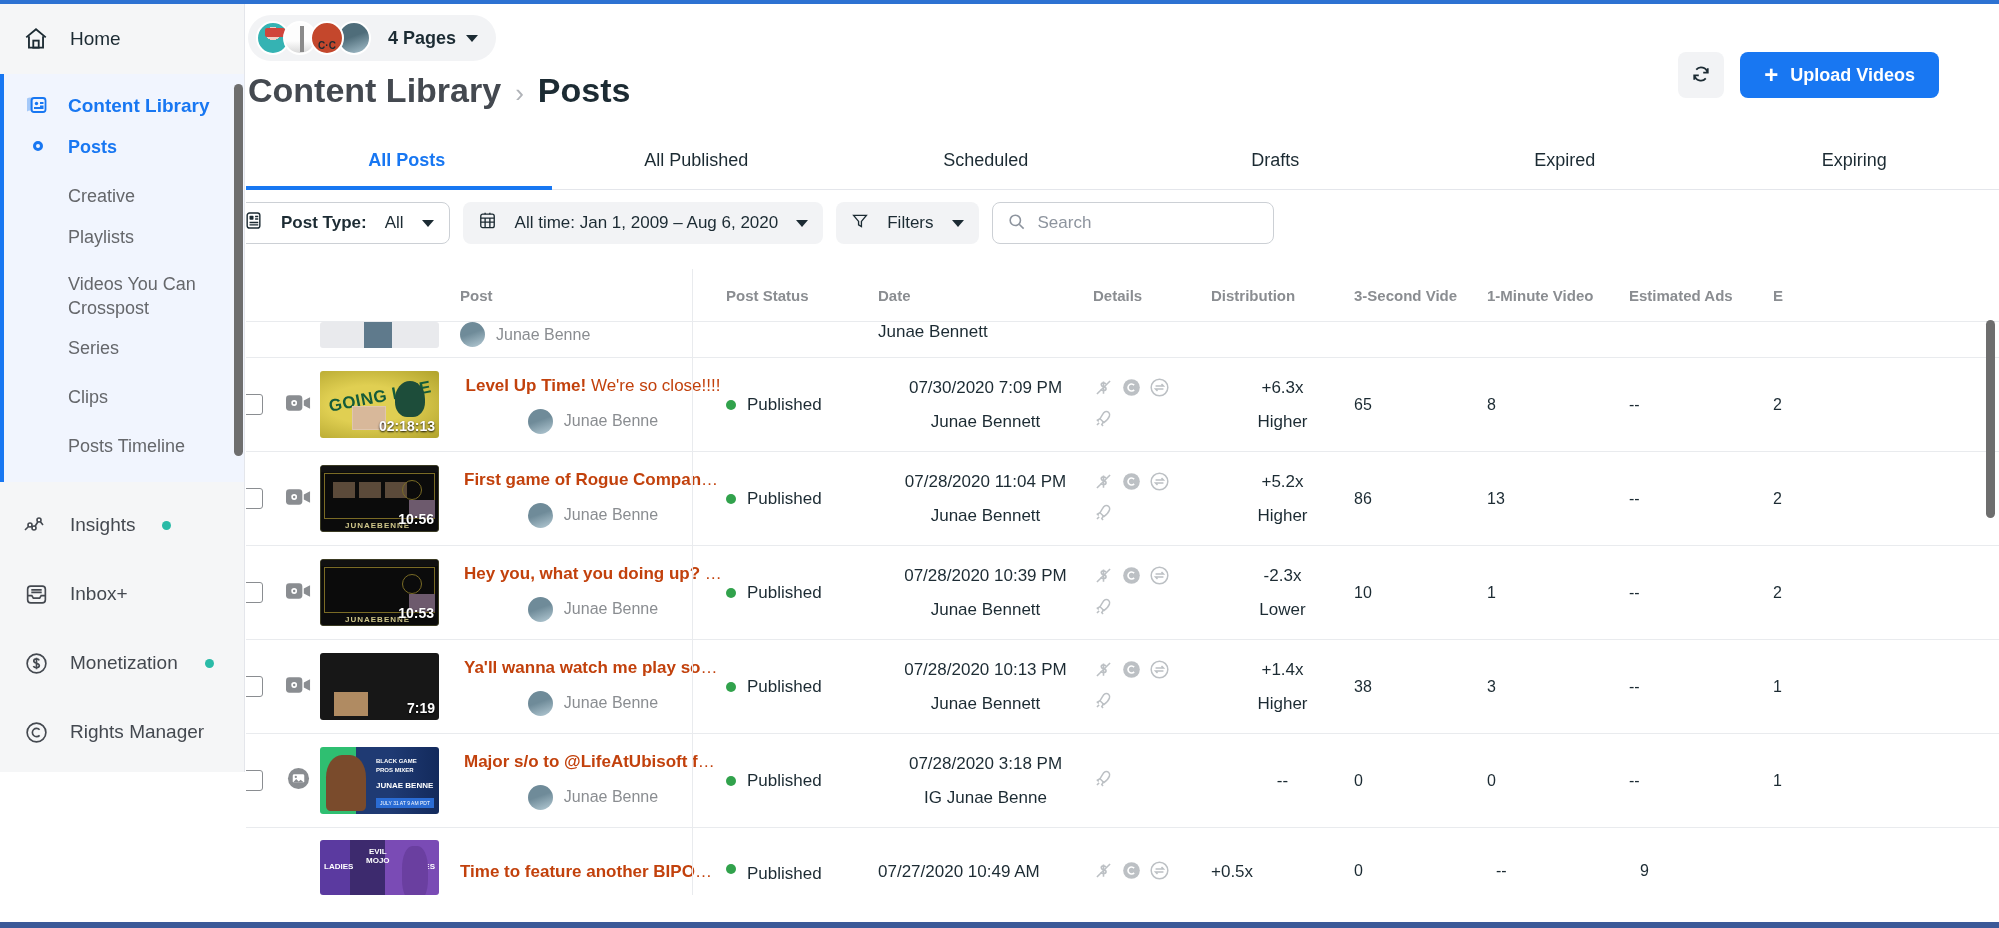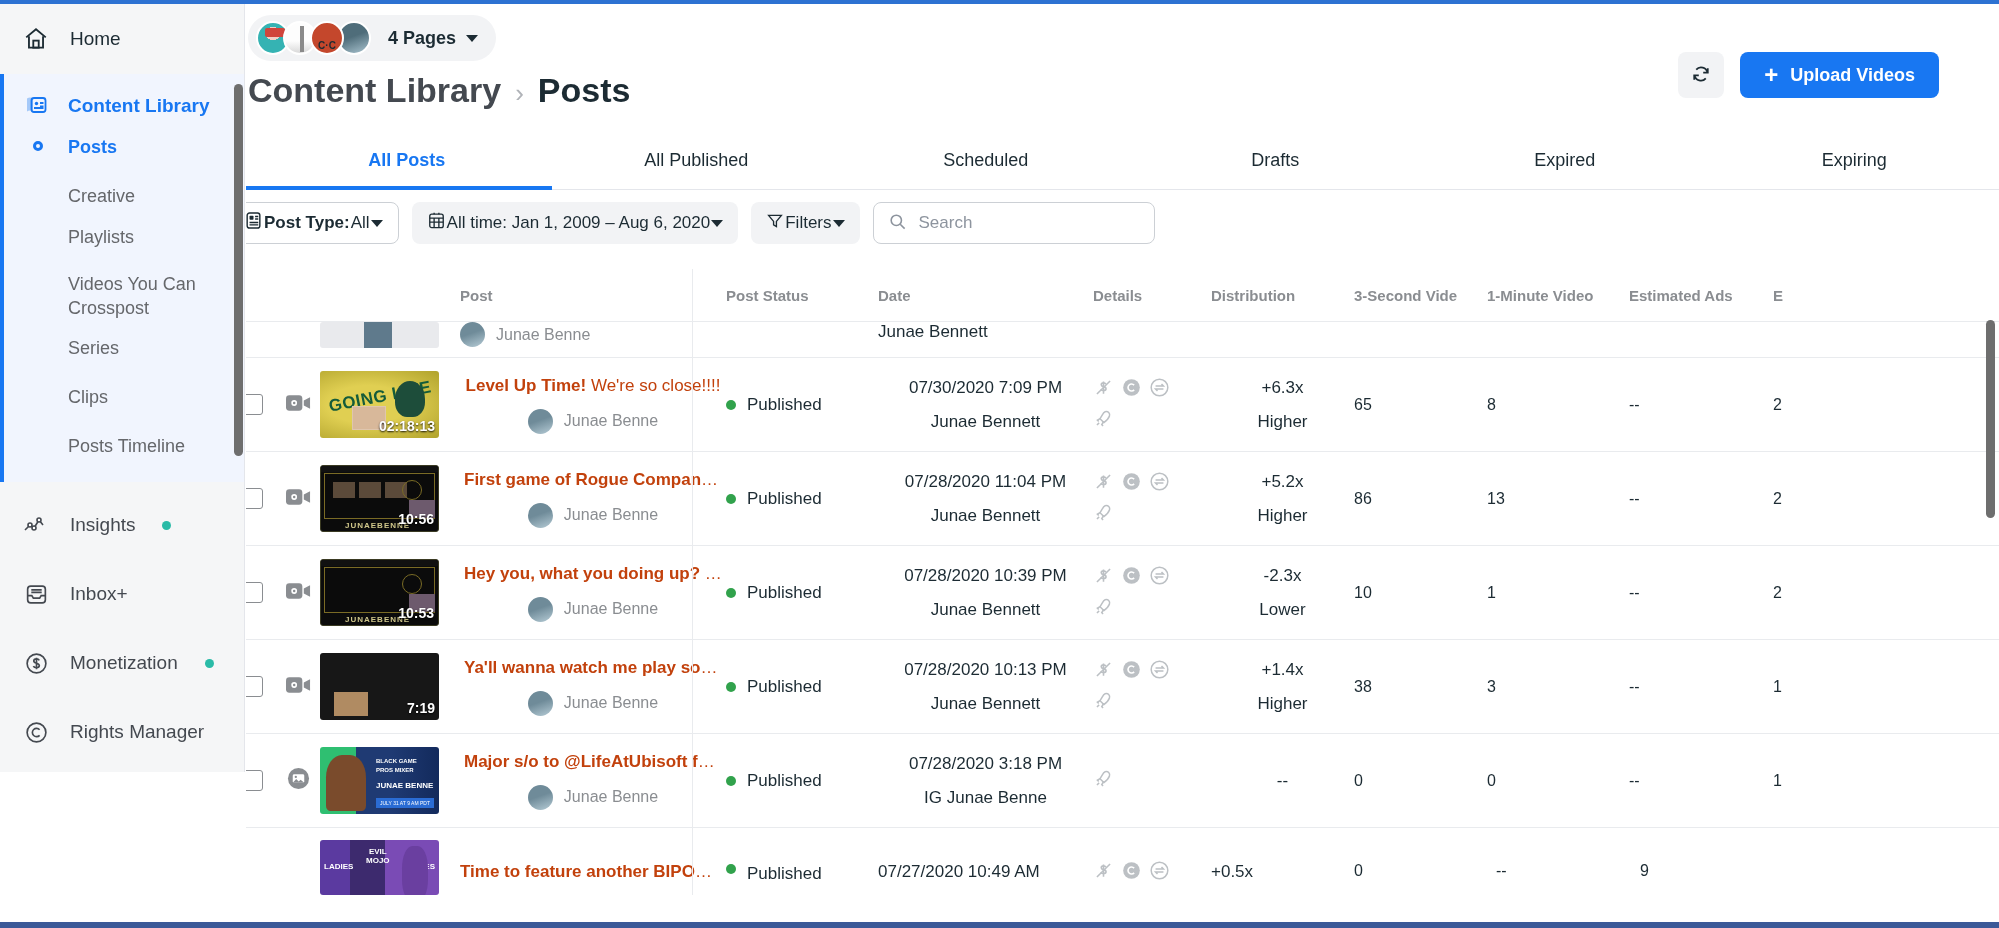--- a/index.html
+++ b/index.html
@@ -97,21 +97,21 @@
 
   
   #tabs { position: absolute; top: 132px; left: 0; width: 1753px; display: flex; border-bottom: 1px solid #e4e6eb; }
   .tab { flex: 1; text-align: center; font-size: 18px; color: #1c2b33; padding: 14px 0 18px 0; cursor: pointer; position: relative; }
   .tab.active { color: #1877f2; font-weight: bold; padding-left: 16px; }
   .tab.active::after { content: ""; position: absolute; left: 0; right: 0; bottom: -1px; height: 4px; background: #1877f2; }
 
   
   #filterbar { position: absolute; top: 198px; left: -18px; display: flex; align-items: center; gap: 13px; }
   .fchip {
-    height: 42px; display: flex; align-items: center; gap: 1px; padding: 0 15px;
+    height: 42px; display: flex; align-items: center; gap: 18px; padding: 0 15px;
     border-radius: 8px; font-size: 17px; color: #1c2b33; cursor: pointer;
     font-family: "Liberation Sans", sans-serif;
   }
   .fchip.outlined { border: 1px solid #ccd0d5; background: #fff; }
   .fchip.filled { background: #f2f3f5; border: none; }
   .fchip b { font-weight: bold; }
   .searchbox {
     height: 42px; width: 282px; border: 1px solid #ccd0d5; border-radius: 8px;
     display: flex; align-items: center; gap: 12px; padding: 0 14px; background: #fff;
   }

